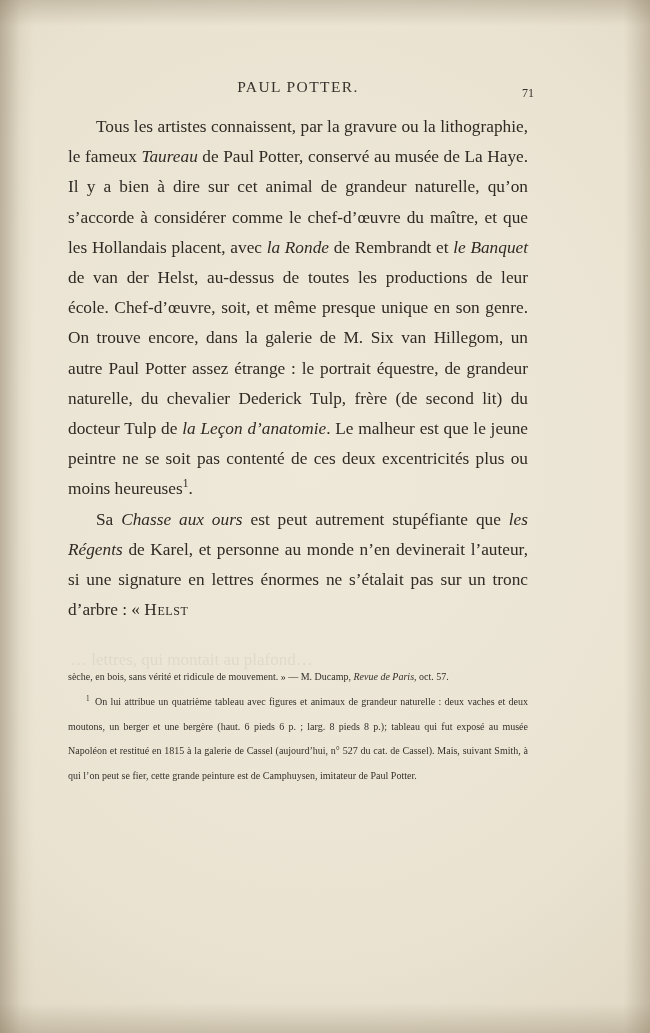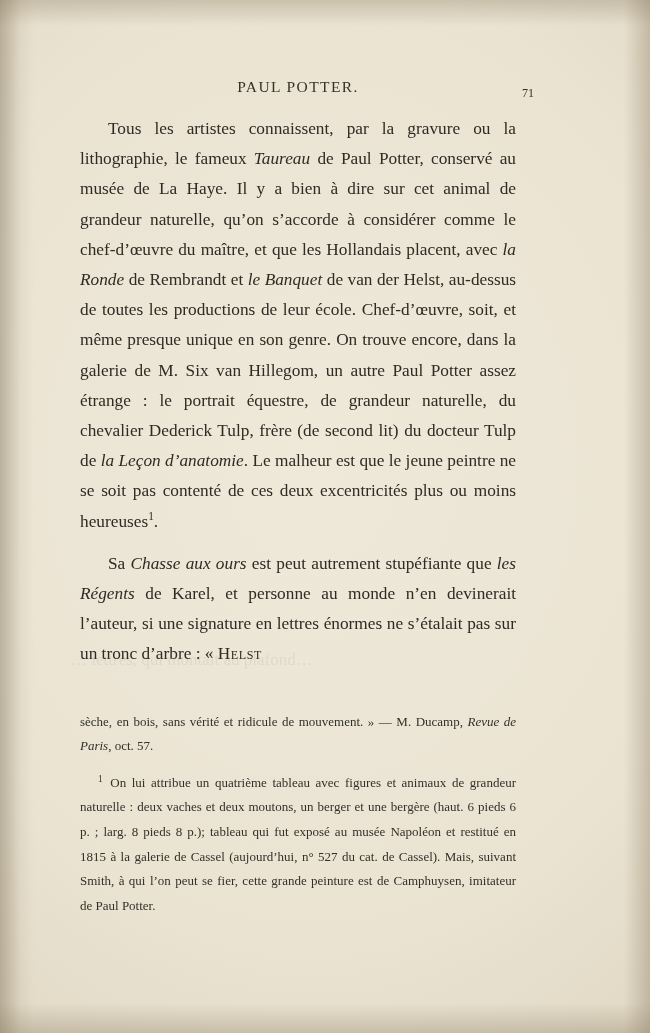--- a/index.html
+++ b/index.html
@@ -76,21 +76,21 @@
   }
   .folio {
     position: absolute;
     right: -6px;
     top: 8px;
     font-size: 12px;
     color: #36322b;
   }
 
   .body-text p {
-    margin: 12px;
+    margin: 0;
     font-size: 17.3px;
     line-height: 30.2px;
     color: #2f2b24;
     text-align: justify;
     text-justify: inter-word;
   }
   .body-text p.indent {
     text-indent: 28px;
   }
   .body-text i, .footnotes i {
@@ -103,22 +103,22 @@
   sup {
     font-size: 0.66em;
     vertical-align: super;
     line-height: 0;
   }
 
   .footnotes {
     margin-top: 40px;
   }
   .footnotes p {
-    margin: 12px;
-    font-size: 13px;
+    margin: 0;
+    font-size: 10px;
     line-height: 24.6px;
     color: #33302a;
     text-align: justify;
   }
   .footnotes p.fn-indent {
     text-indent: 18px;
   }
   .fn-marker {
     font-size: 0.72em;
     vertical-align: super;

